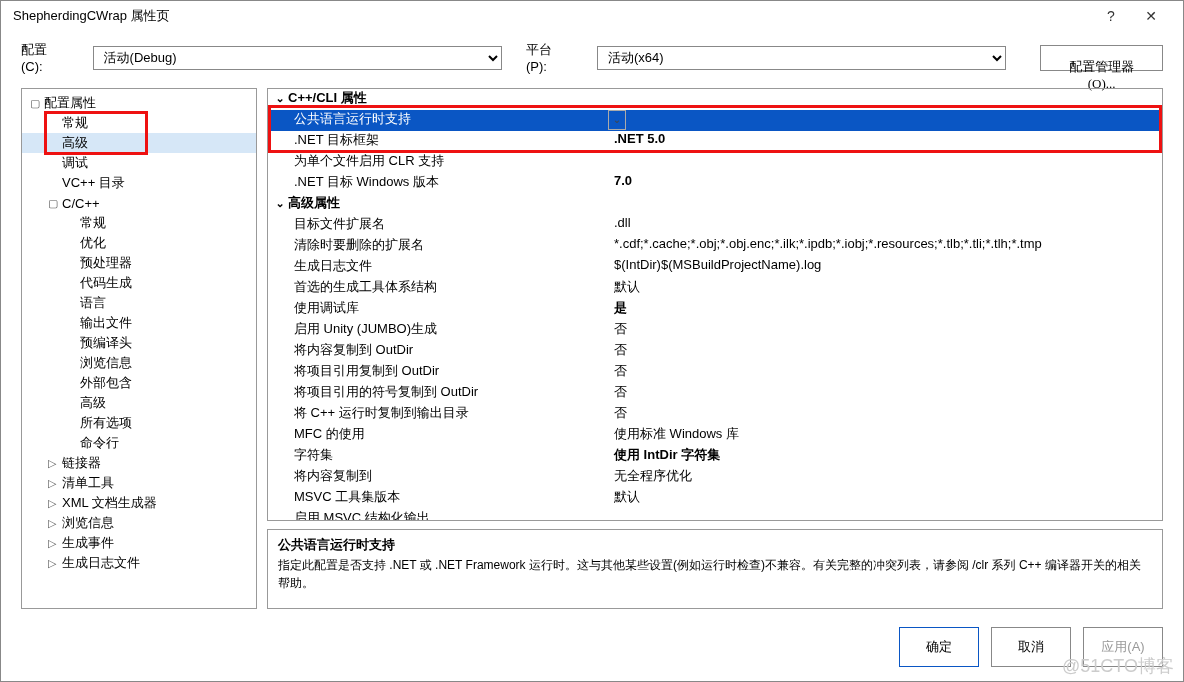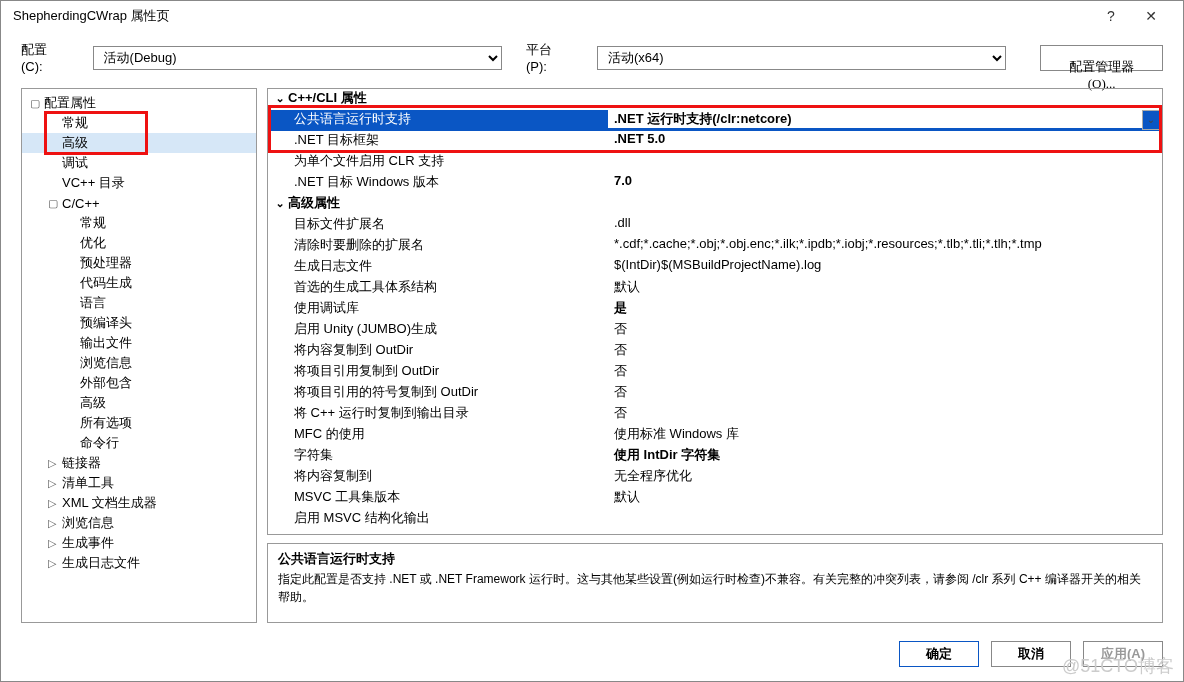--- a/index.html
+++ b/index.html
@@ -37,21 +37,21 @@
 .row.sel .cell-val.wval { font-weight: bold; }
 .dd-btn { width: 18px; height: 20px; border: 1px solid #aaa; color: #444; text-align: center; font-size: 10px; line-height: 18px; margin-right: 2px; }
 .bold { font-weight: bold; }
 .redbox-grid { position: absolute; border: 3px solid #e11; pointer-events: none; left: 0; right: 0; top: 16px; height: 48px; z-index: 5; }
 
 .desc-pane { border: 1px solid #999; padding: 6px 10px; height: 80px; }
 .desc-pane .dtitle { font-weight: bold; margin-bottom: 2px; }
 .desc-pane .dtext { font-size: 12px; line-height: 1.5; }
 
 .footer { display: flex; justify-content: flex-end; gap: 12px; padding: 8px 20px 14px 0; }
-.footer button { height: 26px; width: 80px; border: 1px solid #888; background: #fff; font-weight: bold; }
+.footer button { height: 40px; width: 80px; border: 1px solid #888; background: #fff; }
 .footer .primary { border: 1.5px solid #0a56c4; }
 .footer .disabled { color: #999; }
 
 .watermark { position: absolute; bottom: 4px; right: 10px; color: #ccc; font-size: 18px; }
 </style>
 </head>
 <body>
 
 <div class="titlebar">
   <span class="title">ShepherdingCWrap 属性页</span>
@@ -108,25 +108,25 @@
       <div class="tree-item" style="padding-left: 44px;">
         <span class="marker"></span>
         <span>代码生成</span>
       </div>
       <div class="tree-item" style="padding-left: 44px;">
         <span class="marker"></span>
         <span>语言</span>
       </div>
       <div class="tree-item" style="padding-left: 44px;">
         <span class="marker"></span>
+        <span>输出文件</span>
+      </div>
+      <div class="tree-item" style="padding-left: 44px;">
+        <span class="marker"></span>
         <span>预编译头</span>
-      </div>
-      <div class="tree-item" style="padding-left: 44px;">
-        <span class="marker"></span>
-        <span>输出文件</span>
       </div>
       <div class="tree-item" style="padding-left: 44px;">
         <span class="marker"></span>
         <span>浏览信息</span>
       </div>
       <div class="tree-item" style="padding-left: 44px;">
         <span class="marker"></span>
         <span>外部包含</span>
       </div>
       <div class="tree-item" style="padding-left: 44px;">
@@ -168,21 +168,20 @@
       <div class="redbox-tree" style="left: 22px; top: 22px; width: 104px; height: 44px;"></div>
     </div>
   <div class="right-col">
     <div class="grid-pane" id="grid-pane">
       <div class="redbox-grid"></div>
     <div class="row group-hdr">
           <div class="cell-name"><span class="chev">⌄</span><span>C++/CLI 属性</span></div>
         </div>
         <div class="row sel">
           <div class="cell-name" style="padding-left: 26px;">公共语言运行时支持</div>
-          <div class="cell-val bold wval">.NET 运行时支持(/clr:netcore)</div>
           <div class="dd-btn">⌄</div>
         </div>
         <div class="row">
           <div class="cell-name" style="padding-left: 26px;">.NET 目标框架</div>
           <div class="cell-val bold">.NET 5.0</div>
         </div>
         <div class="row">
           <div class="cell-name" style="padding-left: 26px;">为单个文件启用 CLR 支持</div>
           <div class="cell-val"></div>
         </div>

